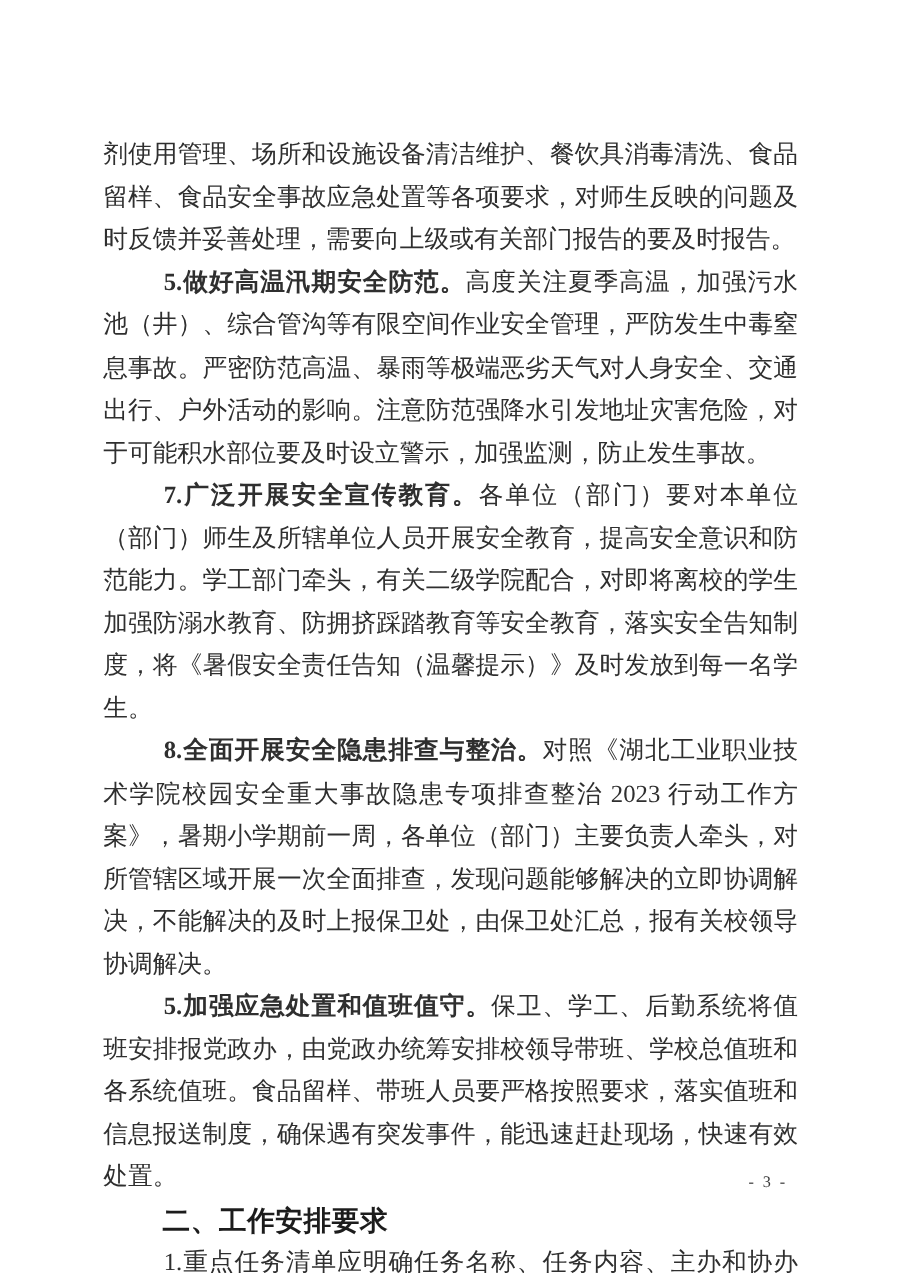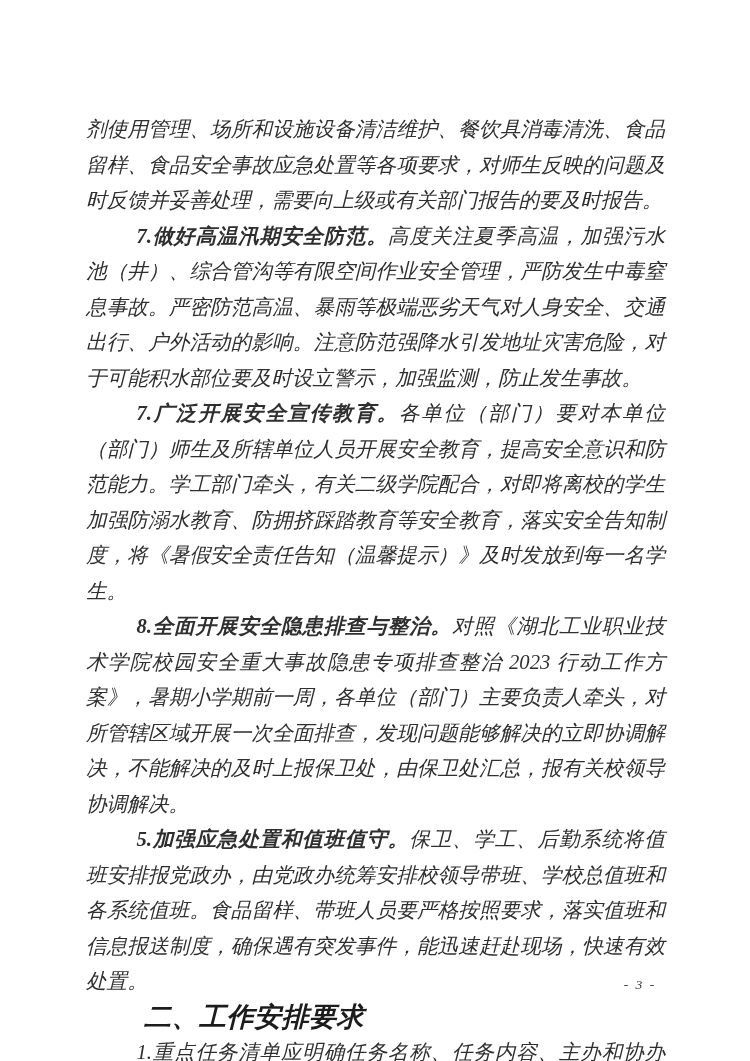--- a/index.html
+++ b/index.html
@@ -6,21 +6,20 @@
     margin: 0;
     padding: 0;
     background: #ffffff;
   }
   .page {
     position: relative;
     width: 750px;
     height: 1061px;
     background: #ffffff;
     overflow: hidden;
-    font-style: italic;
   }
   .content {
     position: absolute;
     left: 86px;
     top: 112px;
     width: 579px;
     font-family: "Liberation Serif", "DejaVu Serif", serif;
     font-size: 20.6px;
     line-height: 35.5px;
     color: #2f2f2f;
@@ -36,21 +35,21 @@
     text-indent: 0;
   }
   .lead {
     font-weight: bold;
   }
   .heading {
     margin: 0;
     text-indent: 2.15em;
     font-family: "Liberation Sans", "DejaVu Sans", sans-serif;
     font-weight: bold;
-    font-size: 27px;
+    font-size: 23px;
     line-height: 35.5px;
     color: #1c1c1c;
     letter-spacing: 0.5px;
     text-align: left;
   }
   .page-number {
     position: absolute;
     left: 604px;
     top: 977px;
     width: 72px;
@@ -62,21 +61,21 @@
   }
 </style>
 </head>
 <body>
 
 <div class="page">
   <main class="content">
 
     <p class="para cont"><span>剂使用管理、场所和设施设备清洁维护、餐饮具消毒清洗、食品留样、食品安全事故应急处置等各项要求，对师生反映的问题及时反馈并妥善处理，需要向上级或有关部门报告的要及时报告。</span></p>
 
-    <p class="para"><span class="lead">7.做好高温汛期安全防范。</span><span>高度关注夏季高温，加强污水池（井）、综合管沟等有限空间作业安全管理，严防发生中毒窒息事故。严密防范高温、暴雨等极端恶劣天气对人身安全、交通出行、户外活动的影响。注意防范强降水引发地址灾害危险，对于可能积水部位要及时设立警示，加强监测，防止发生事故。</span></p>
+    <p class="para"><span class="lead">5.做好高温汛期安全防范。</span><span>高度关注夏季高温，加强污水池（井）、综合管沟等有限空间作业安全管理，严防发生中毒窒息事故。严密防范高温、暴雨等极端恶劣天气对人身安全、交通出行、户外活动的影响。注意防范强降水引发地址灾害危险，对于可能积水部位要及时设立警示，加强监测，防止发生事故。</span></p>
 
     <p class="para"><span class="lead">7.广泛开展安全宣传教育。</span><span>各单位（部门）要对本单位（部门）师生及所辖单位人员开展安全教育，提高安全意识和防范能力。学工部门牵头，有关二级学院配合，对即将离校的学生加强防溺水教育、防拥挤踩踏教育等安全教育，落实安全告知制度，将《暑假安全责任告知（温馨提示）》及时发放到每一名学生。</span></p>
 
     <p class="para"><span class="lead">8.全面开展安全隐患排查与整治。</span><span>对照《湖北工业职业技术学院校园安全重大事故隐患专项排查整治 2023 行动工作方案》，暑期小学期前一周，各单位（部门）主要负责人牵头，对所管辖区域开展一次全面排查，发现问题能够解决的立即协调解决，不能解决的及时上报保卫处，由保卫处汇总，报有关校领导协调解决。</span></p>
 
     <p class="para"><span class="lead">5.加强应急处置和值班值守。</span><span>保卫、学工、后勤系统将值班安排报党政办，由党政办统筹安排校领导带班、学校总值班和各系统值班。食品留样、带班人员要严格按照要求，落实值班和信息报送制度，确保遇有突发事件，能迅速赶赴现场，快速有效处置。</span></p>
 
     <h2 class="heading">二、工作安排要求</h2>
 
     <p class="para"><span>1.重点任务清单应明确任务名称、任务内容、主办和协办部</span></p>

